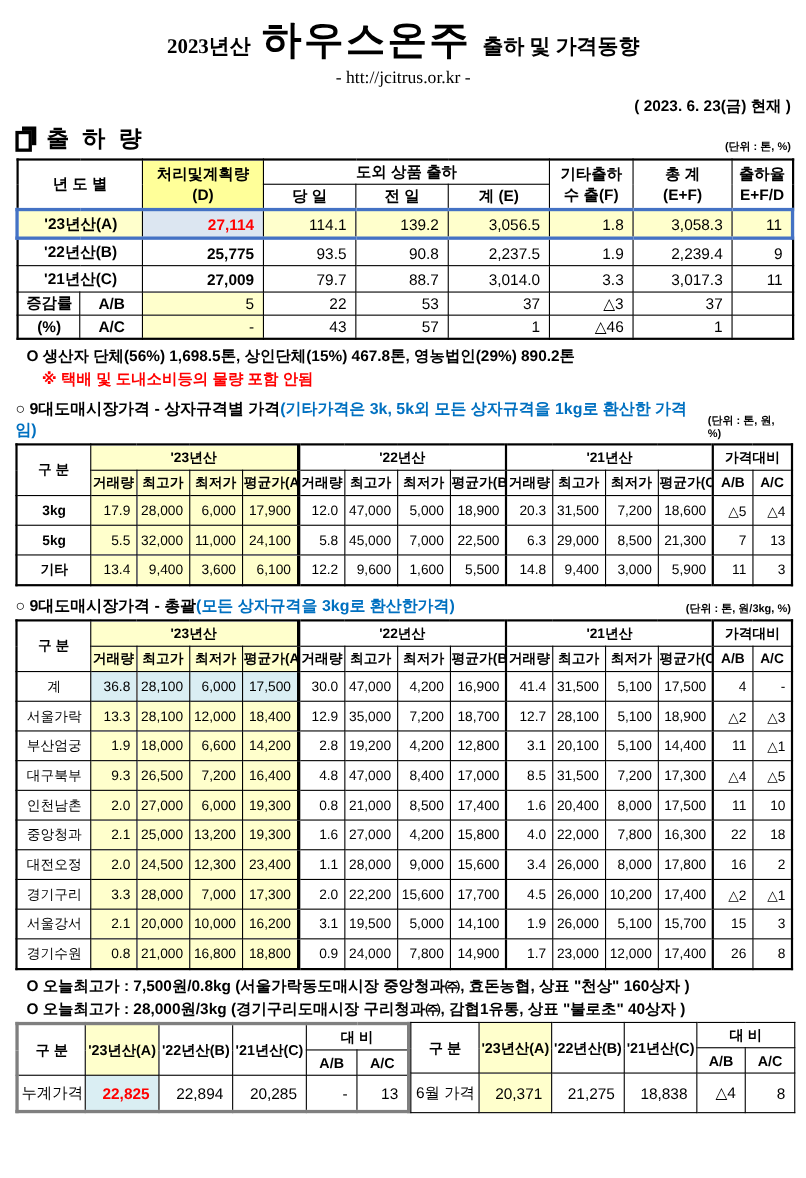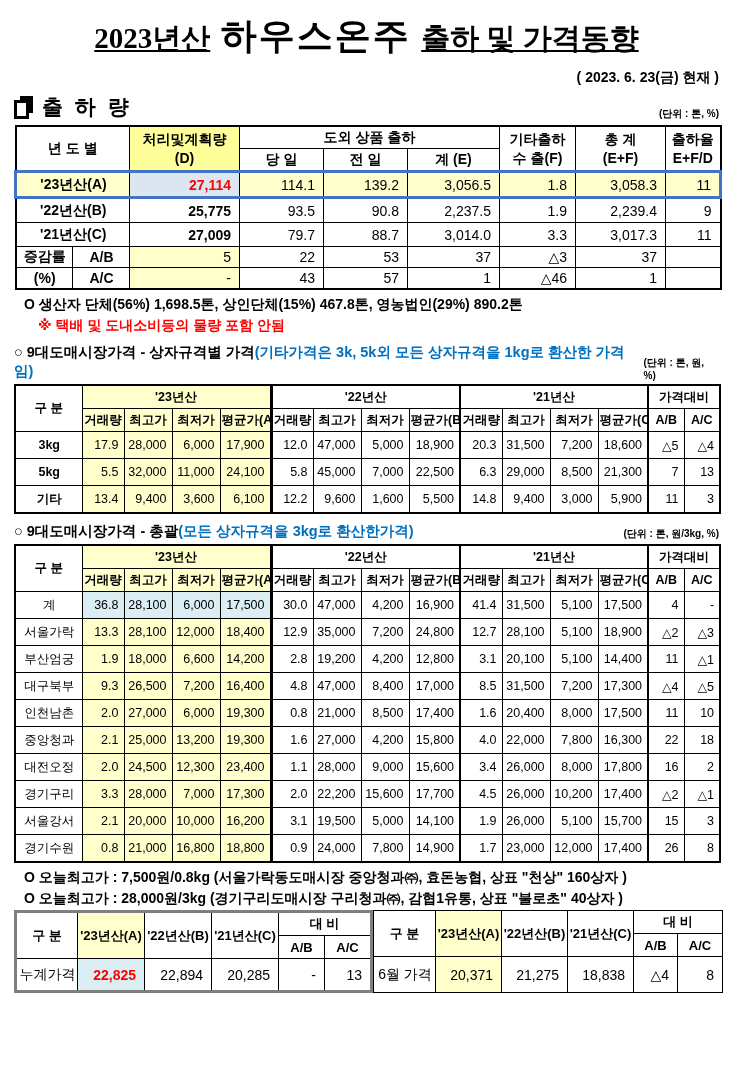--- a/index.html
+++ b/index.html
@@ -1,20 +1,20 @@
 <!DOCTYPE html>
 <html><head>
 <meta charset="utf-8">
 <style>
   html,body{margin:0;padding:0;background:#fff;width:733px;height:1071px;overflow:hidden;
     font-family:"Liberation Sans","DejaVu Sans",sans-serif;color:#000;}
   .page{width:705px;margin:0 auto;padding-top:12px;}
   
   .title-line{text-align:center;white-space:nowrap;}
-  .title-prefix,.title-suffix{font-family:"Liberation Serif","DejaVu Serif",serif;font-weight:bold;font-size:29px;text-decoration:underline;}
+  .title-prefix,.title-suffix{font-family:"Liberation Serif","DejaVu Serif",serif;font-weight:bold;font-size:19px;}
   .title-main{font-size:36px;font-weight:900;letter-spacing:2px;padding:0 6px;}
   .url-line{text-align:center;font-family:"Liberation Serif","DejaVu Serif",serif;font-size:16px;margin-top:1px;}
   .date-line{text-align:right;font-weight:bold;font-size:14px;margin:8px 0 2px 0;}
   
   .sec-head{display:flex;justify-content:space-between;align-items:flex-end;margin:6px 0 4px 0;}
   .sec-title{display:flex;align-items:center;font-size:21px;font-weight:900;letter-spacing:3px;}
   .sq-icon{position:relative;width:19px;height:23px;margin-right:9px;display:inline-block;}
   .sq-icon .b{position:absolute;right:0;top:0;width:13px;height:17px;background:#000;}
   .sq-icon .f{position:absolute;left:0;bottom:0;width:9px;height:13px;background:#fff;border:3px solid #000;}
   .unit{font-size:10px;font-weight:bold;}
@@ -76,20 +76,21 @@
 </head>
 <body>
 
 <div class="page">
 
   <div class="title-line">
     <span class="title-prefix">2023년산</span>
     <span class="title-main">하우스온주</span>
     <span class="title-suffix">출하 및 가격동향</span>
   </div>
+  <div class="url-line">- htt://jcitrus.or.kr -</div>
   <div class="date-line">( 2023.  6.  23(금) 현재 )</div>
 
   <div class="sec-head">
     <span class="sec-title">
       <span class="sq-icon">
           <span class="b"></span>
           <span class="f"></span>
         </span>
       <span>출 하 량</span>
     </span>
@@ -372,21 +373,21 @@
         </tr>
         <tr>
           <td>서울가락</td>
           <td>13.3</td>
           <td>28,100</td>
           <td>12,000</td>
           <td>18,400</td>
           <td>12.9</td>
           <td>35,000</td>
           <td>7,200</td>
-          <td>24,800</td>
+          <td>18,700</td>
           <td>12.7</td>
           <td>28,100</td>
           <td>5,100</td>
           <td>18,900</td>
           <td>△2</td>
           <td>△3</td>
         </tr>
         <tr>
           <td>부산엄궁</td>
           <td>1.9</td>

